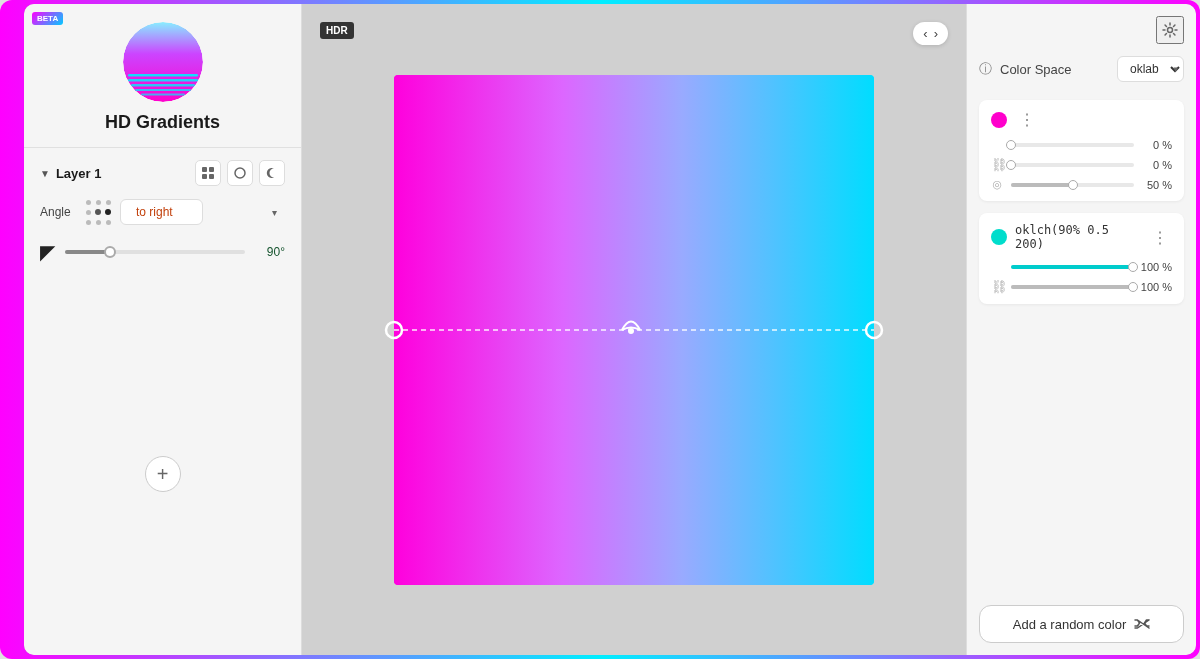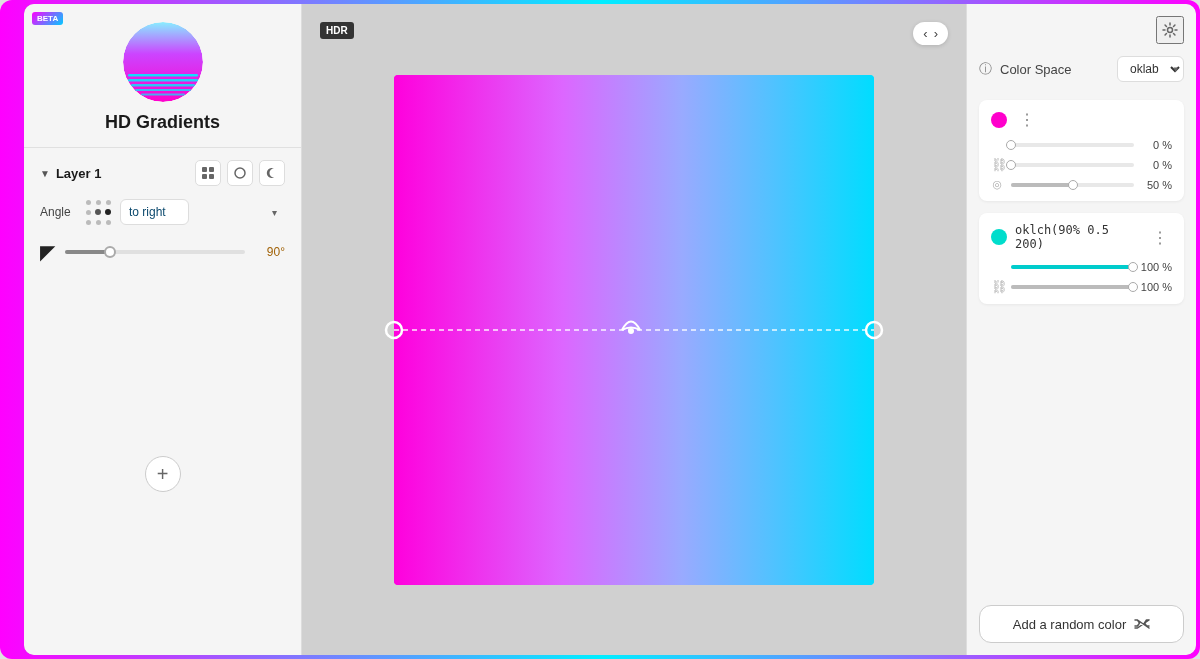--- a/index.html
+++ b/index.html
@@ -124,26 +124,26 @@
       border-radius: 50%;
       background: #bbb;
     }
     .dot.active {
       background: #555;
       width: 6px;
       height: 6px;
     }
     .direction-select {
       flex: 1;
-      padding: 5px 8px;
+      padding: 5px 15px;
       border: 1px solid #ddd;
       border-radius: 6px;
       background: white;
       font-size: 12px;
-      color: #0c4a6e;
+      color: #c2410c;
       appearance: none;
       cursor: pointer;
     }
     .direction-select-wrapper {
       flex: 1;
       position: relative;
     }
     .select-chevron {
       position: absolute;
       right: 8px;
@@ -177,21 +177,21 @@
       height: 12px;
       background: white;
       border: 2px solid #aaa;
       border-radius: 50%;
       position: absolute;
       top: -4px;
       transform: translateX(-50%);
     }
     .angle-value {
       font-size: 12px;
-      color: #a16207;
+      color: #14532d;
       min-width: 30px;
       text-align: right;
     }
     
     .add-btn {
       width: 36px;
       height: 36px;
       border-radius: 50%;
       border: 1.5px solid #ccc;
       background: white;

